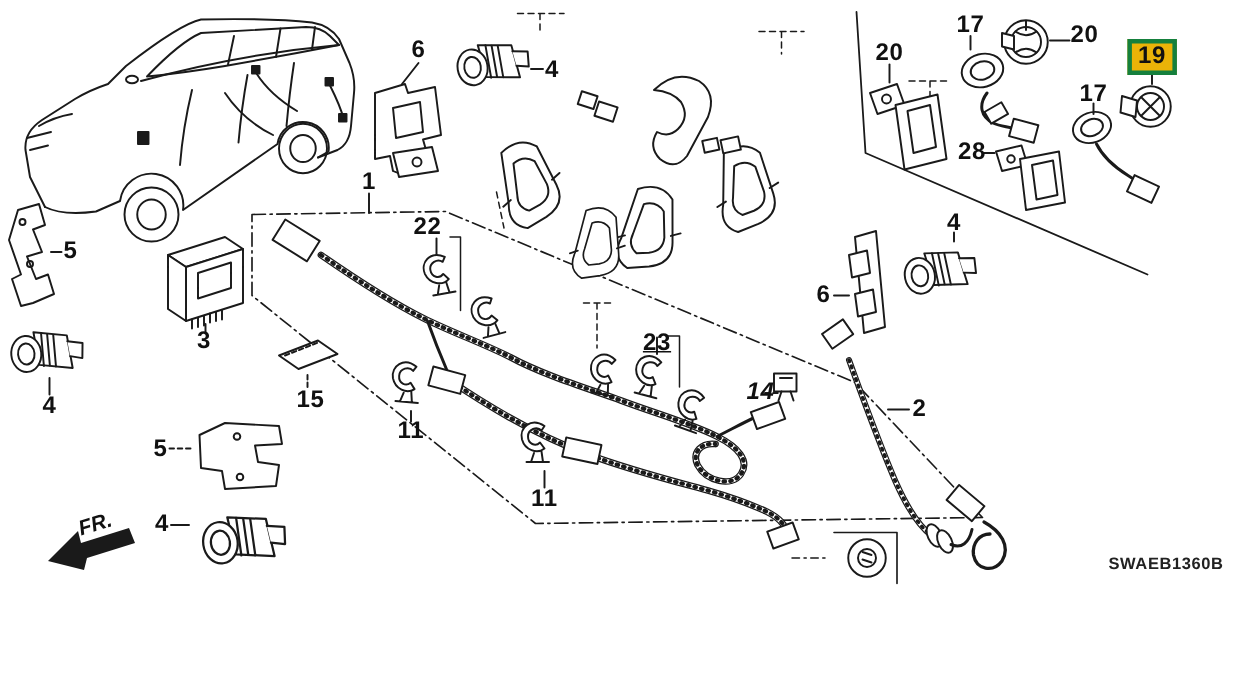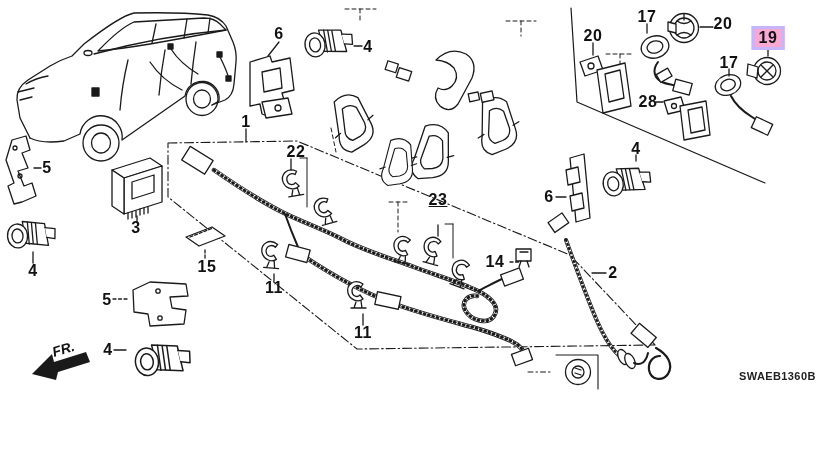--- a/index.html
+++ b/index.html
@@ -3,21 +3,21 @@
 <meta charset="utf-8">
 <style>
   html,body{margin:0;padding:0;background:#fff;}
   #stage{position:relative;width:835px;height:456px;background:#fff;overflow:hidden;
          font-family:"Liberation Sans",sans-serif;}
   #art{position:absolute;left:0;top:0;}
   .callout-layer{position:absolute;left:0;top:0;width:100%;height:100%;}
   .callout{position:absolute;transform:translate(-50%,-50%);
            font:600 16px "Liberation Sans",sans-serif;color:#111;line-height:1;
            letter-spacing:.5px;white-space:nowrap;cursor:default;}
-  .callout.highlighted{border:3px solid #c4b5fd;background:#f9a8d4;padding:1px 4px;}
+  .callout.highlighted{border:3px solid #15803d;background:#eab308;padding:1px 4px;}
   .fr-label{position:absolute;left:52px;top:341px;transform:rotate(-17deg);
             font:italic 700 14px "Liberation Sans",sans-serif;color:#111;}
   .diagram-code{position:absolute;left:711px;top:370px;
             font:700 11px "Liberation Sans",sans-serif;color:#222;letter-spacing:.4px;margin-left:28px;}
 </style>
 </head>
 <body>
 
 <div id="stage">
 
@@ -267,41 +267,41 @@
 </svg>
 
 <div class="callout-layer">
 
     <div class="callout" style="left: 279px; top: 34px;"><span>6</span></div>
 
     <div class="callout" style="left: 368px; top: 47px;"><span>4</span></div>
 
     <div class="callout" style="left: 246px; top: 122px;"><span>1</span></div>
 
-    <div class="callout" style="left: 296px; top: 152px;"><span>22</span></div>
+    <div class="callout" style="left: 285px; top: 152px;"><span>22</span></div>
 
     <div class="callout" style="left: 47px; top: 168px;"><span>5</span></div>
 
     <div class="callout" style="left: 136px; top: 228px;"><span>3</span></div>
 
     <div class="callout" style="left: 207px; top: 267px; text-align: center;"><span>15</span></div>
 
     <div class="callout" style="left: 33px; top: 271px;"><span>4</span></div>
 
     <div class="callout" style="left: 107px; top: 300px;"><span>5</span></div>
 
     <div class="callout" style="left: 274px; top: 288px;"><span>11</span></div>
 
     <div class="callout" style="left: 108px; top: 350px;"><span>4</span></div>
 
     <div class="callout" style="left: 363px; top: 333px;"><span>11</span></div>
 
-    <div class="callout" style="left: 438px; top: 200px; text-decoration: underline;"><span>23</span></div>
-
-    <div class="callout" style="left: 495px; top: 262px;"><span>14</span></div>
+    <div class="callout" style="left: 438px; top: 229px; text-decoration: underline;"><span>23</span></div>
+
+    <div class="callout" style="left: 507px; top: 262px; font-style: italic;"><span>14</span></div>
 
     <div class="callout" style="left: 549px; top: 197px;"><span>6</span></div>
 
     <div class="callout" style="left: 636px; top: 149px;"><span>4</span></div>
 
     <div class="callout" style="left: 613px; top: 273px;"><span>2</span></div>
 
     <div class="callout" style="left: 593px; top: 36px;"><span>20</span></div>
 
     <div class="callout" style="left: 647px; top: 17px;"><span>17</span></div>

